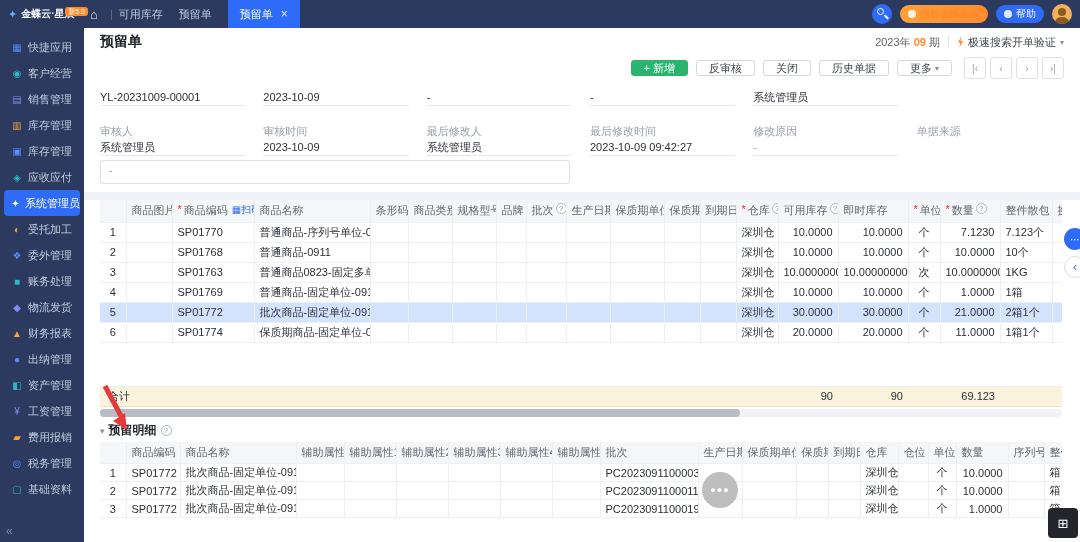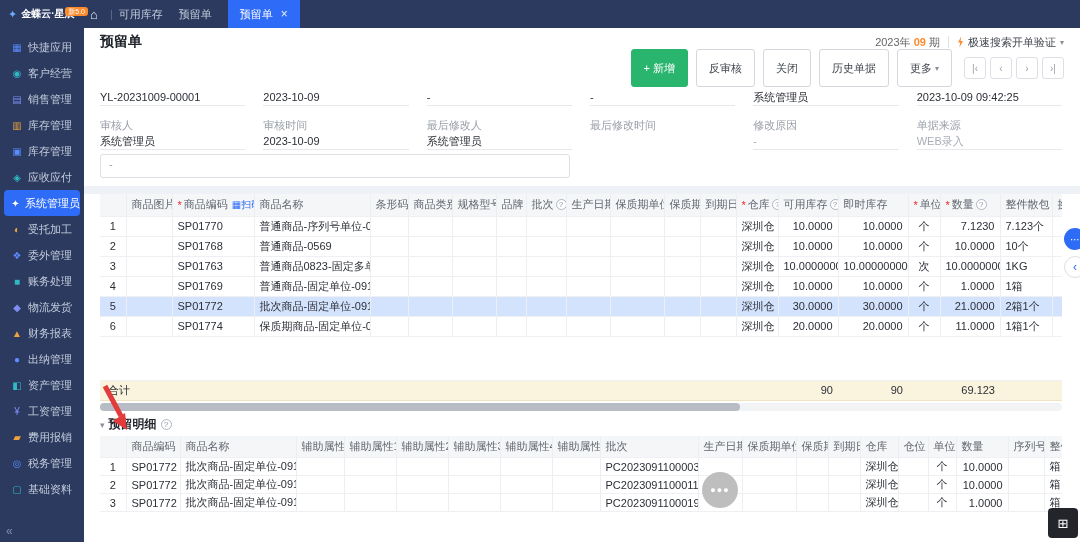--- a/index.html
+++ b/index.html
@@ -40,29 +40,29 @@
   .page-head{display:flex;align-items:center;margin:4px 16px 0;height:20px}
   .page-title{font-size:14px;font-weight:bold;color:#20242b}
   .head-right{margin-left:auto;display:flex;align-items:center;gap:8px;color:#666;font-size:11px}
   .orange{color:#ff8a2b;font-weight:bold}
   .vsep{width:1px;height:12px;background:#e0e3e8}
   .quick{display:flex;align-items:center;gap:4px;color:#40454d;cursor:pointer}
   .bolt{display:inline-block;width:7px;height:11px;background:#ff8a2b;clip-path:polygon(60% 0,15% 55%,45% 55%,35% 100%,85% 42%,52% 42%)}
   .caret{font-size:8px;color:#8a9099}
 
   .btn-row{display:flex;align-items:center;justify-content:flex-end;gap:8px;margin:4px 16px 0;height:24px}
-  .btn{height:38px;padding:0 12px;border:1px solid #d4d7dc;border-radius:3px;background:#fff;color:#40454d;display:inline-flex;align-items:center;gap:3px;font-size:11px;cursor:pointer;white-space:nowrap}
+  .btn{height:16px;padding:0 12px;border:1px solid #d4d7dc;border-radius:3px;background:#fff;color:#40454d;display:inline-flex;align-items:center;gap:3px;font-size:11px;cursor:pointer;white-space:nowrap}
   .btn.primary{background:#2ab56f;border-color:#2ab56f;color:#fff}
   .pg-group{display:flex;gap:4px;margin-left:4px}
   .pg{width:22px;height:22px;border:1px solid #dcdfe4;border-radius:3px;display:flex;align-items:center;justify-content:center;color:#9aa0a8;font-size:10px;background:#fff;cursor:pointer}
 
   .form-card{margin:8px 16px 0;width:962px}
   .grid6{display:grid;grid-template-columns:repeat(6,1fr);column-gap:18px}
   .fval{height:18px;line-height:18px;border-bottom:1px solid #e6e8ec;color:#2b2f36;font-size:11px;white-space:nowrap;overflow:hidden}
-  .row2{margin-top:12px}
+  .row2{margin-top:18px}
   .flab{color:#9aa0a8;font-size:11px;height:14px;line-height:14px;white-space:nowrap}
   .ro .fval{color:#a8adb5}
   .remark{margin-top:4px}
   .remark-box{margin-top:2px;width:470px;height:24px;border:1px solid #dcdfe4;border-radius:3px;padding:3px 8px;color:#9aa0a8;font-size:11px}
 
   .band{height:8px;background:#eef1f5;margin-top:8px}
 
   .sect{display:flex;align-items:center;margin:5px 16px 3px;height:16px;width:962px}
   .sect b{font-size:12px;color:#23262d}
   .expand{margin-left:auto;width:11px;height:11px;border:1px solid #9aa0a8;border-radius:2px;cursor:pointer}
@@ -74,21 +74,21 @@
   #product-table td{height:20px;color:#2b2f36}
   #detail-table td{height:18px;color:#2b2f36}
   tr.sel td{background:#d4e3fd}
   td.c{text-align:center}
   td.r{text-align:right}
   td.g{color:#8a9099}
   td.link{color:#2e6bf6;cursor:pointer}
   tr.fill td{border-right:none;background:#fff}
   tr.tot td{background:#faf3de;border-top:1px solid #efe3c2;border-bottom:1px solid #efe3c2;border-right:none;color:#33373d}
   .totlab{padding-left:8px}
-  .thx{display:inline-flex;align-items:center;gap:2px}
+  .thx{display:inline-flex;align-items:flex-start;gap:2px}
   .req{color:#f5222d;font-style:normal}
   .scan{color:#2e6bf6;font-size:10px;margin-left:2px}
   .info{display:inline-flex;align-items:center;justify-content:center;width:11px;height:11px;border:1px solid #aeb6c0;border-radius:50%;font-size:8px;color:#8a95a1;font-style:normal;background:#fff}
 
   .hscroll{margin:2px 16px 0;width:962px;height:8px;background:#f2f3f5;border-radius:4px;position:relative}
   .hscroll .thumb{position:absolute;left:0;top:0;height:8px;width:640px;background:#b8bcc4;border-radius:4px;cursor:grab}
 
   .dsect{display:flex;align-items:center;gap:4px;margin:6px 16px 3px;height:16px}
   .dcaret{color:#8a9099;font-size:9px}
   .dsect b{font-size:12px;color:#23262d}
@@ -112,20 +112,34 @@
     <span class="ver-badge">新5.0</span>
   </div>
   <span class="home-btn">⌂</span>
   <span class="sep">|</span>
   <span class="crumb">可用库存</span>
   <span class="crumb">预留单</span>
   <span class="active-tab">
     <span>预留单</span>
     <span class="tab-close">×</span>
   </span>
+  <div class="topbar-right">
+    <span class="search-btn">
+        <i class="mag"></i>
+      </span>
+    <span class="pill orange">
+      <i class="dot"></i>
+      <span>指标在线服务</span>
+    </span>
+    <span class="pill blue">
+      <i class="dot"></i>
+      <span>帮助</span>
+    </span>
+    <span class="avatar"></span>
+  </div>
 </div>
 
 <div class="sidebar">
   <div id="sidebar-list">
       <div class="side-item">
         <span class="side-ico" style="color:#5a8dff">▦</span>
         <span class="side-lab">快捷应用</span>
       </div>
       <div class="side-item">
         <span class="side-ico" style="color:#30b8c4">◉</span>
@@ -245,47 +259,44 @@
         </div>
       <div class="fcell">
           <div class="fval">-</div>
         </div>
       <div class="fcell">
           <div class="fval">-</div>
         </div>
       <div class="fcell">
           <div class="fval">系统管理员</div>
         </div>
-      <div class="fcell">
-          <div class="fval">2023-10-09 09:42:25</div>
-        </div>
     </div>
     <div class="grid6 row2">
       <div class="fcell">
         <div class="flab">审核人</div>
           <div class="fval">系统管理员</div>
       </div>
       <div class="fcell">
         <div class="flab">审核时间</div>
           <div class="fval">2023-10-09</div>
       </div>
       <div class="fcell">
         <div class="flab">最后修改人</div>
           <div class="fval">系统管理员</div>
       </div>
       <div class="fcell">
         <div class="flab">最后修改时间</div>
+          <div class="fval">2023-10-09 09:42:27</div>
       </div>
       <div class="fcell ro">
         <div class="flab">修改原因</div>
           <div class="fval">-</div>
       </div>
       <div class="fcell ro">
         <div class="flab">单据来源</div>
-          <div class="fval">WEB录入</div>
       </div>
     </div>
     <div class="remark">
       <div class="remark-box">-</div>
     </div>
   </div>
 
   <div class="band"></div>
 
 
@@ -384,21 +395,21 @@
             <td class="r">10.0000</td>
             <td class="c">个</td>
             <td class="r">7.1230</td>
             <td>7.123个</td>
             <td></td>
           </tr>
           <tr>
             <td class="c g">2</td>
             <td></td>
             <td>SP01768</td>
-            <td>普通商品-0569</td>
+            <td>普通商品-0911</td>
             <td></td>
             <td></td>
             <td></td>
             <td></td>
             <td></td>
             <td></td>
             <td></td>
             <td></td>
             <td></td>
             <td>深圳仓</td>

